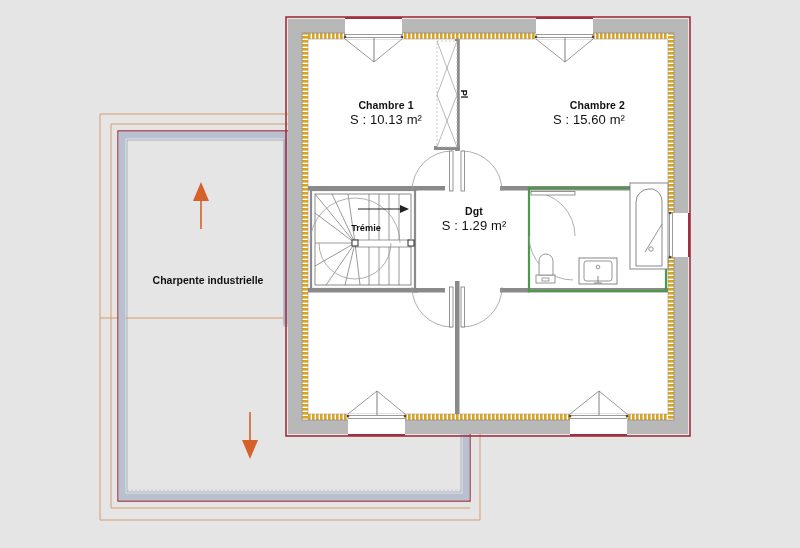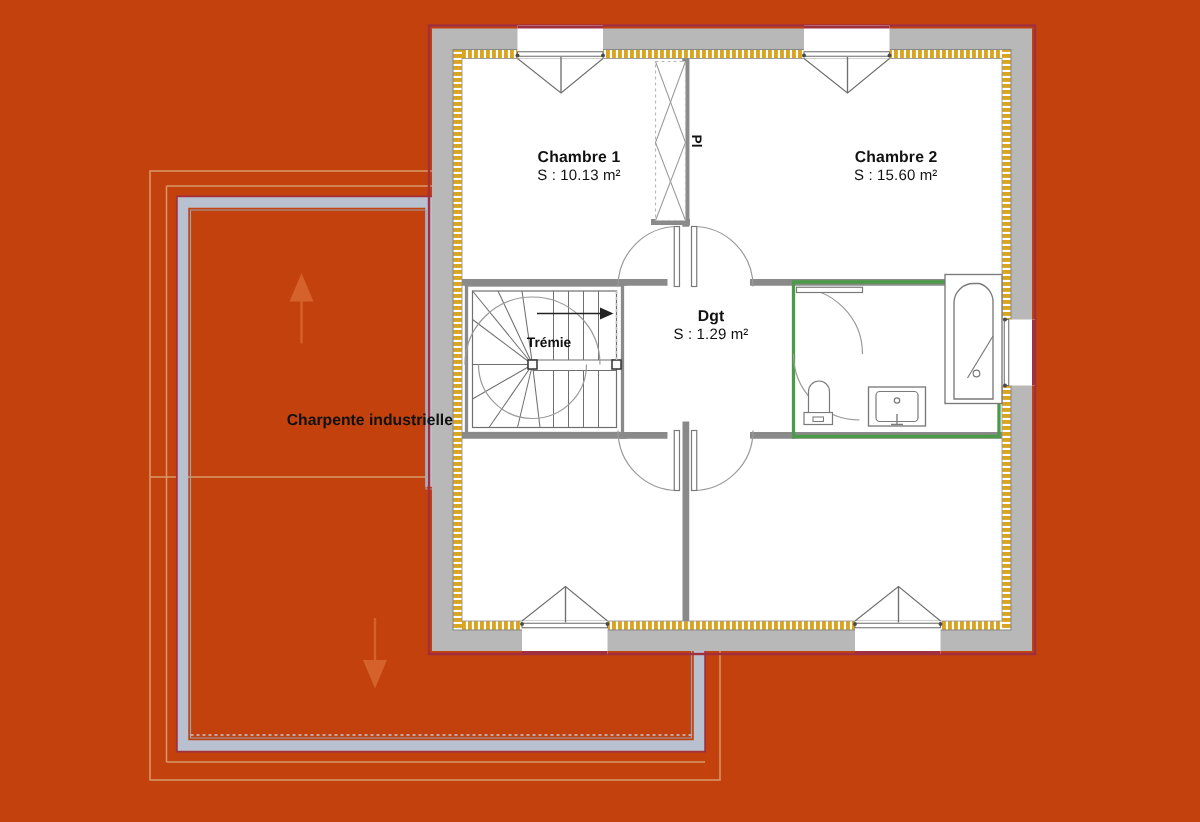--- a/index.html
+++ b/index.html
@@ -1,23 +1,23 @@
 <!DOCTYPE html>
 <html><head>
 <meta charset="utf-8">
 <style>
   html,body{margin:0;padding:0;background:#ffffff;}
   body{width:800px;height:548px;overflow:hidden;
        font-family:"Liberation Sans",sans-serif;}
-  #plan{position:relative;width:800px;height:548px;background:#c2410c;}
+  #plan{position:relative;width:800px;height:548px;background:#e5e5e5;}
   svg{position:absolute;left:0;top:0;}
   .lbl{position:absolute;text-align:center;white-space:nowrap;
        color:#111;pointer-events:none;}
   .lbl .rn{display:block;font-weight:bold;font-size:10.5px;letter-spacing:.1px;}
-  .lbl .ra{display:block;font-size:10px;margin-top:1px;letter-spacing:.1px;}
+  .lbl .ra{display:block;font-size:13px;margin-top:1px;letter-spacing:.1px;}
   .lbl.single{font-weight:bold;font-size:10.5px;}
   .lbl.small{font-weight:bold;font-size:9.2px;}
   .lbl.rot{transform-origin:center center;}
 </style>
 </head>
 <body>
 
 <div id="plan">
 
   <svg width="800" height="548">
@@ -273,15 +273,15 @@
   <div class="lbl" style="left:434px;top:205px;width:80px;">
     <span class="rn">Dgt</span>
     <span class="ra">S : 1.29 m²</span>
   </div>
 
 
   <div class="lbl small" style="left:336px;top:223px;width:60px;text-align:center;">Trémie</div>
 
   <div class="lbl small rot" style="left:450px;top:89px;width:28px;transform:rotate(90deg);">Pl</div>
 
-  <div class="lbl single" style="left:138px;top:274px;width:164px;text-align:right;">Charpente industrielle</div>
+  <div class="lbl single" style="left:126px;top:274px;width:164px;">Charpente industrielle</div>
 
 </div>
 
 </body></html>

